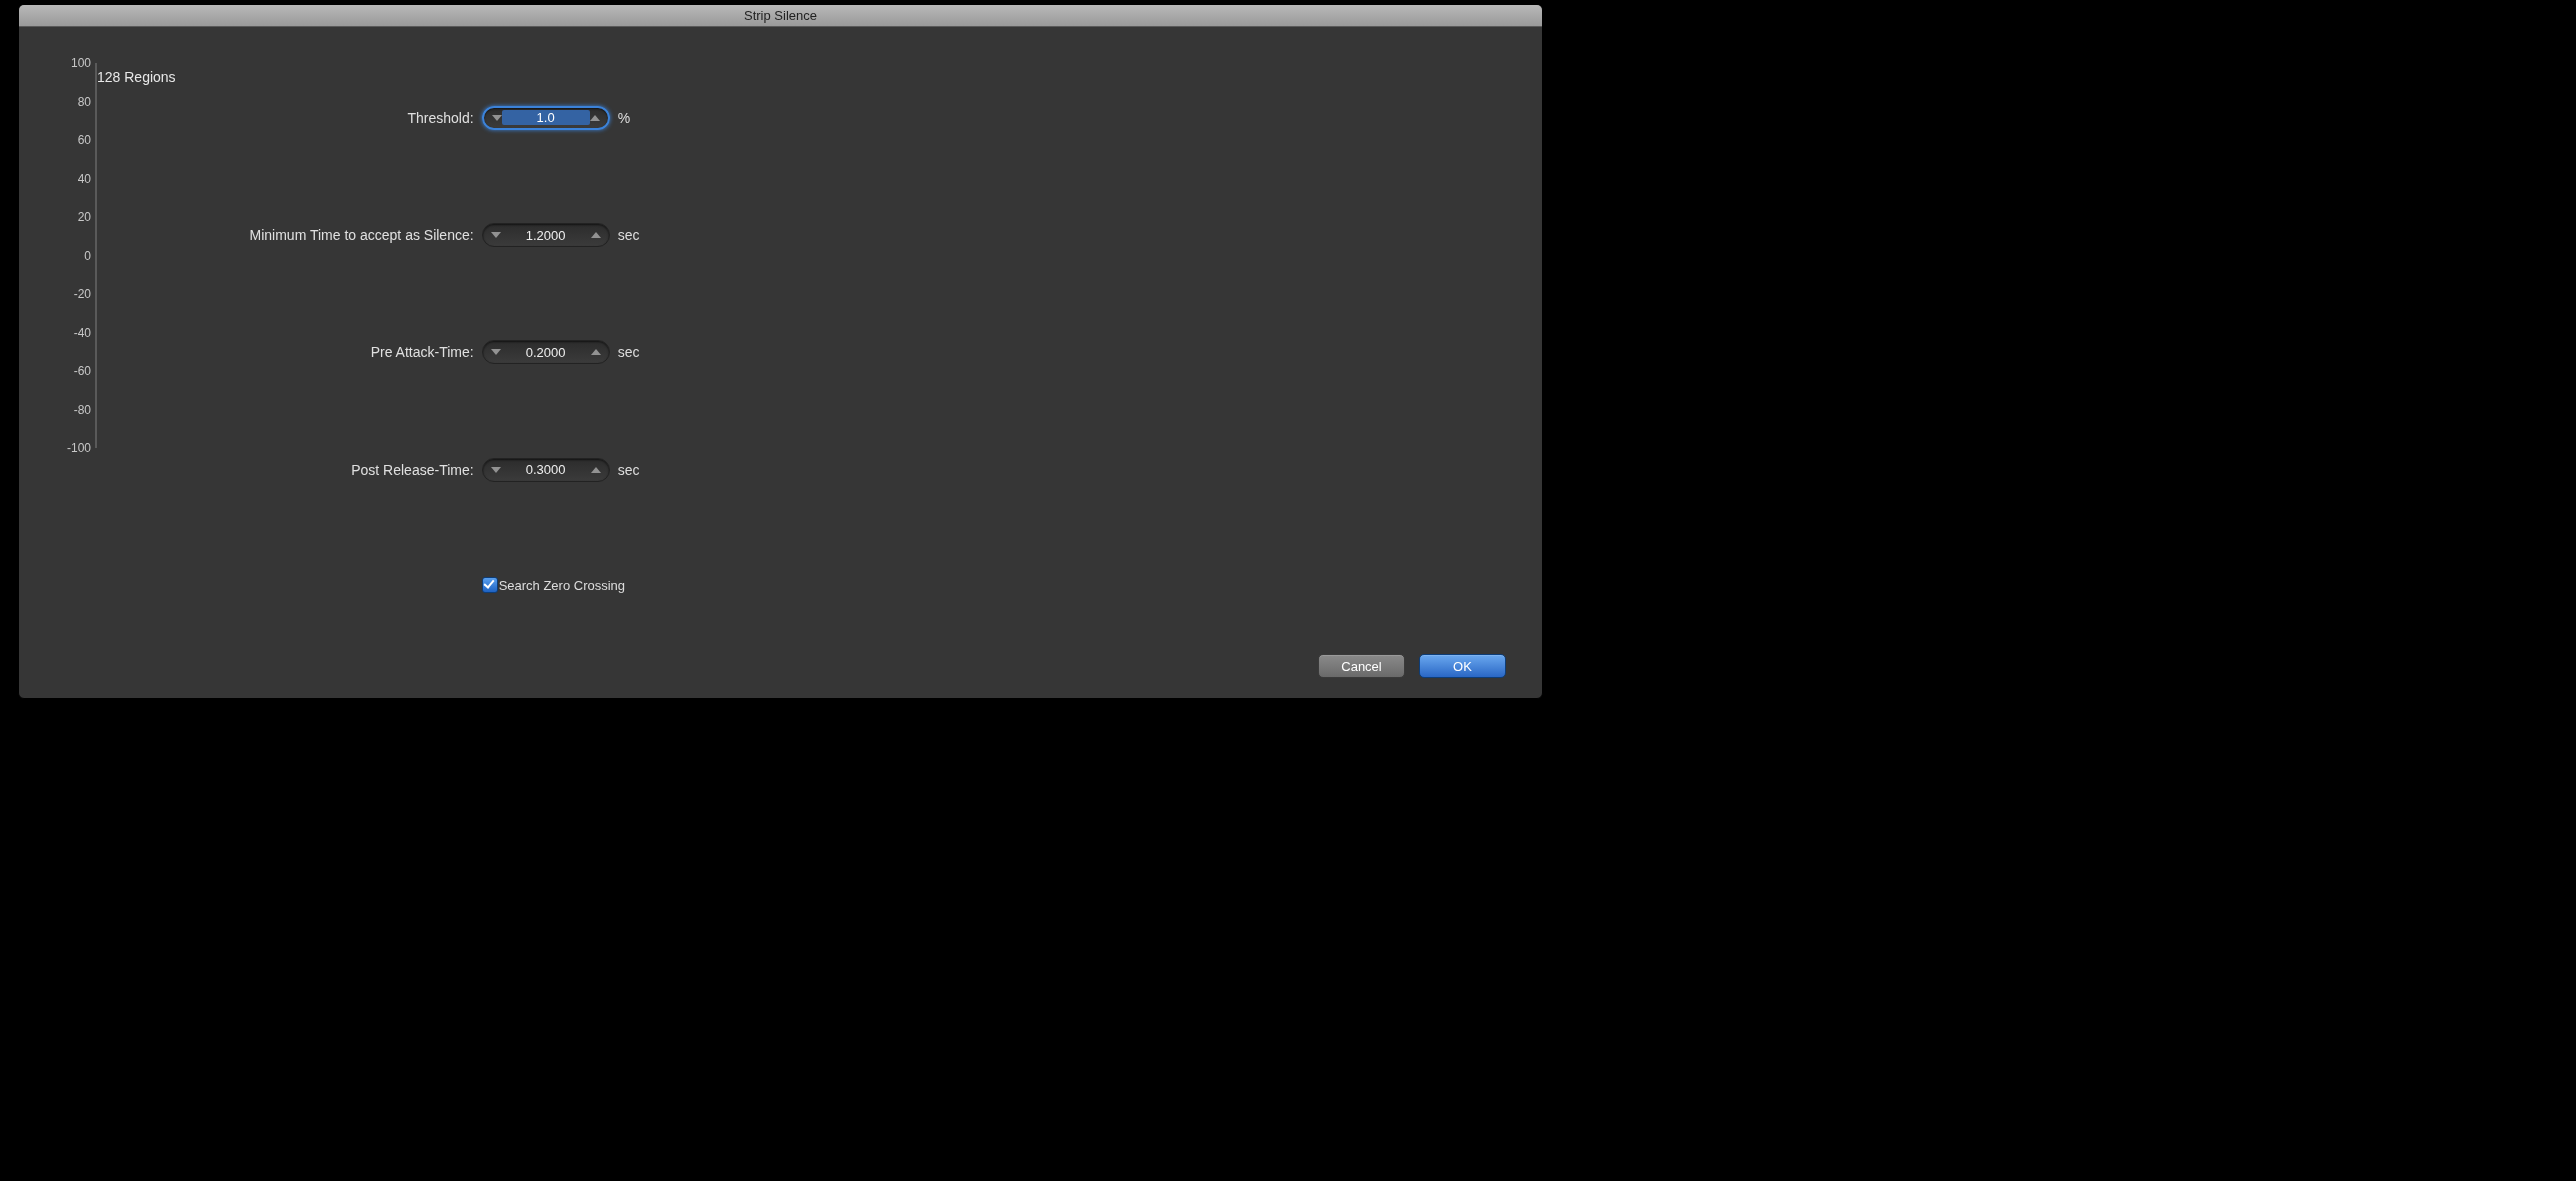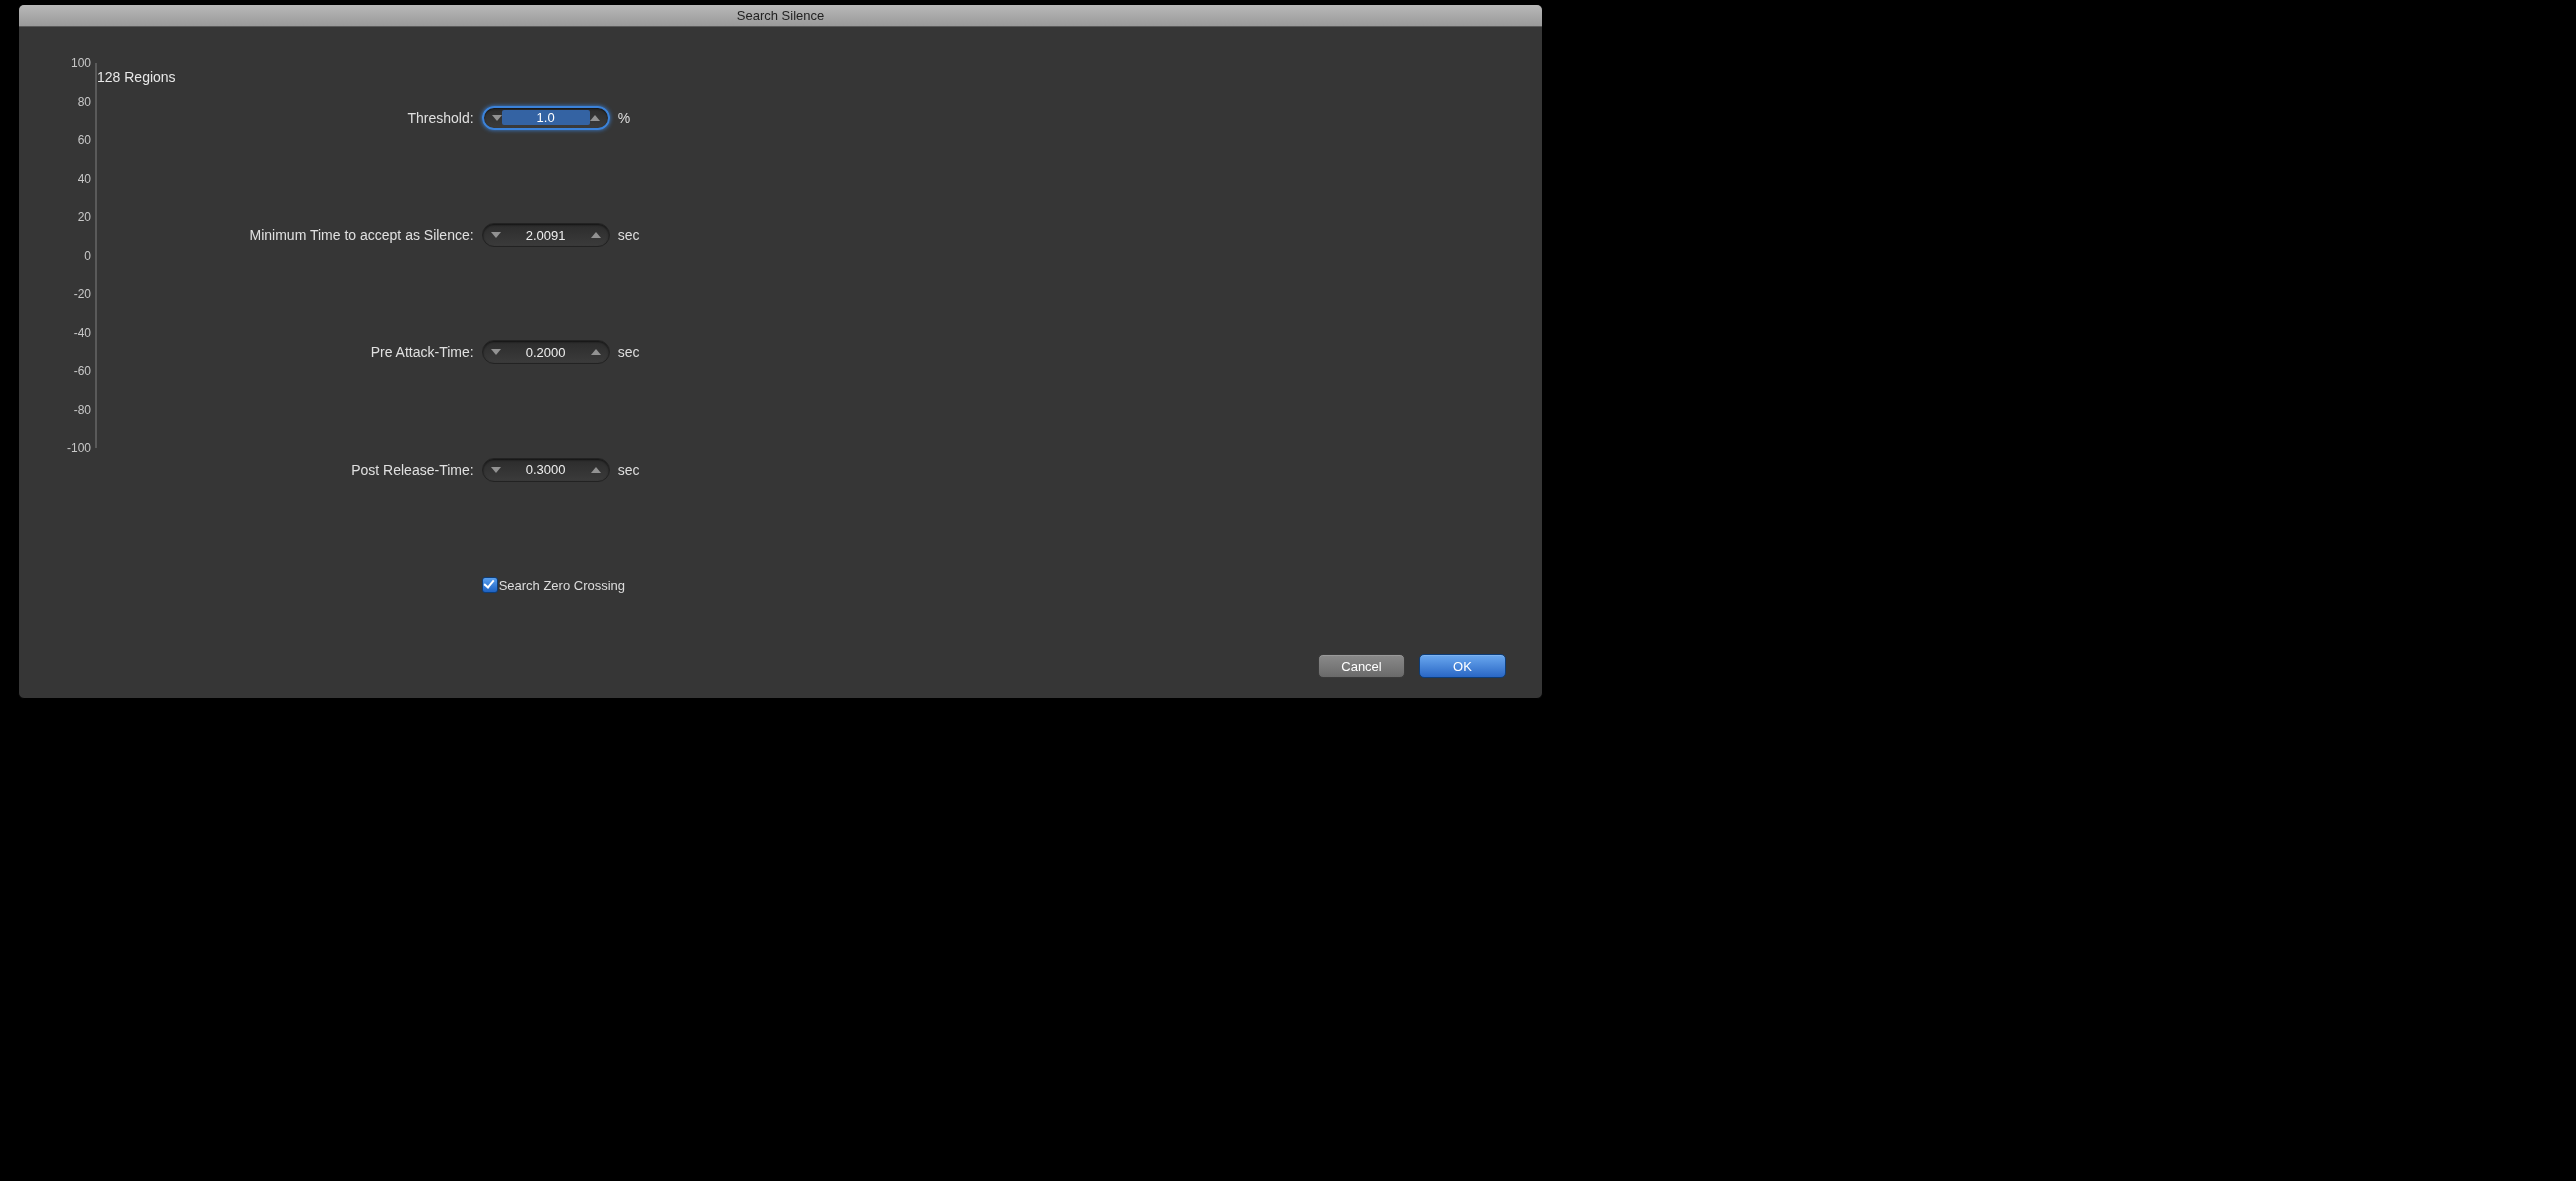--- a/index.html
+++ b/index.html
@@ -180,21 +180,21 @@
   .btn.primary {
     background: linear-gradient(#6aa8ef,#2a67c5);
     border-color:#0d3d78;
   }
 </style>
 </head>
 <body>
 
 <div class="dialog">
 
-  <div class="titlebar">Search Silence</div>
+  <div class="titlebar">Strip Silence</div>
 
   <div class="content">
 
     <div class="wave-wrap">
       <div class="yaxis" id="yaxis">
           <span style="top: 0%;">100</span>
           <span style="top: 10%;">80</span>
           <span style="top: 20%;">60</span>
           <span style="top: 30%;">40</span>
           <span style="top: 40%;">20</span>
@@ -1581,21 +1581,21 @@
       <div class="numbox focused">
         <span class="tri down"></span>
         <span class="val">1.0</span>
         <span class="tri up"></span>
       </div>
       <div class="unit">%</div>
 
       <div class="lbl">Minimum Time to accept as Silence:</div>
       <div class="numbox">
         <span class="tri down"></span>
-        <span class="val">2.0091</span>
+        <span class="val">1.2000</span>
         <span class="tri up"></span>
       </div>
       <div class="unit">sec</div>
 
       <div class="lbl">Pre Attack-Time:</div>
       <div class="numbox">
         <span class="tri down"></span>
         <span class="val">0.2000</span>
         <span class="tri up"></span>
       </div>

